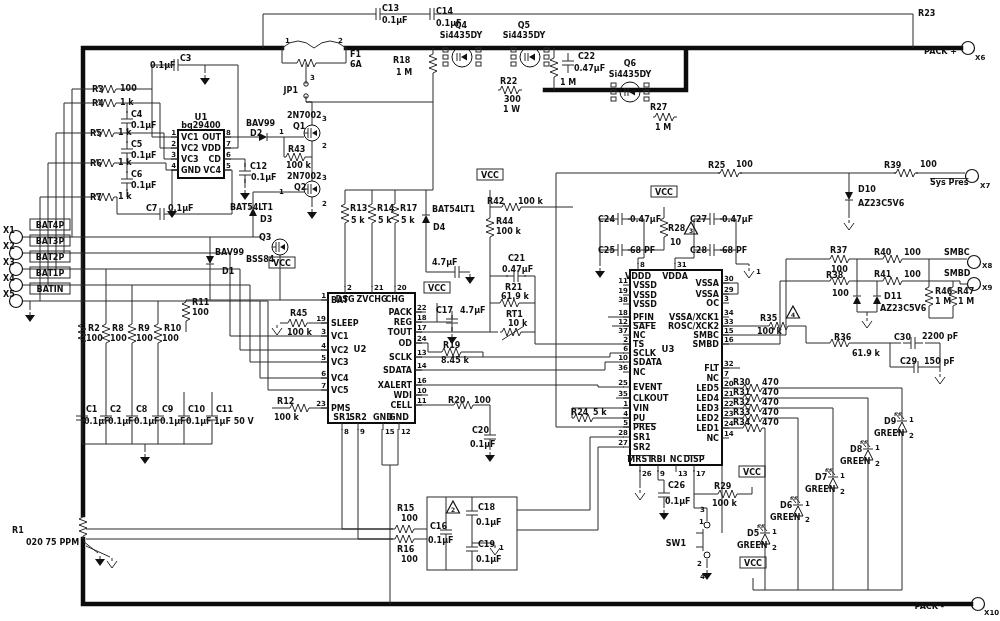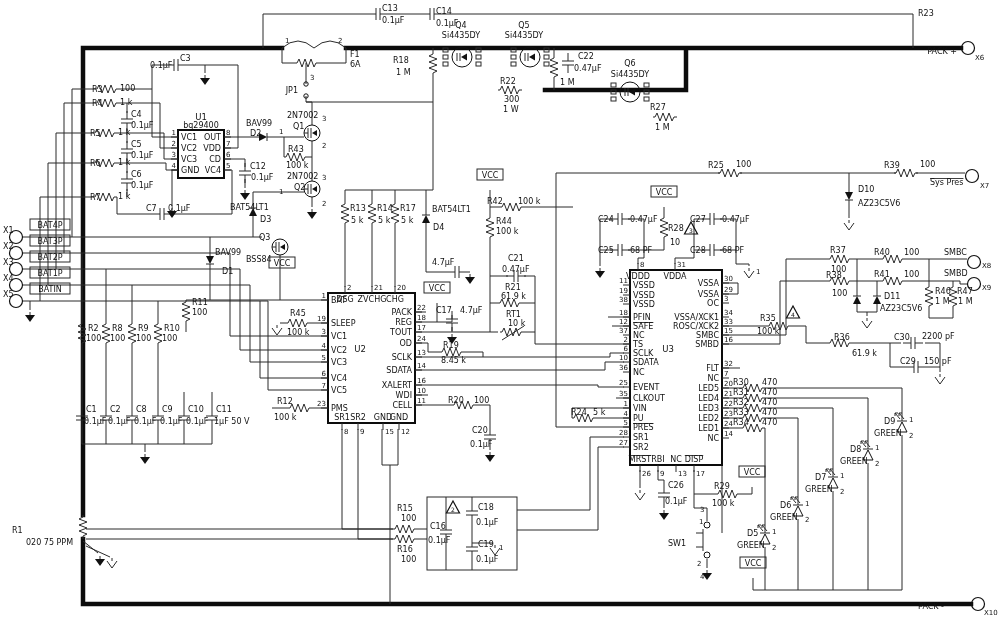--- a/index.html
+++ b/index.html
@@ -1,16 +1,16 @@
 <!DOCTYPE html>
 <html><head>
 <meta charset="utf-8">
 <style>
   html,body{margin:0;padding:0;background:#ffffff;}
-  #stage{width:1000px;height:621px;position:relative;background:#fff;}
+  #stage{width:1000px;height:621px;position:relative;background:#fff;font-weight:bold;}
   svg{font-family:"DejaVu Sans", sans-serif;}
   svg text{fill:#111;}
   .wire{stroke:#2a2a2a;stroke-width:1;fill:none;}
   .thick{stroke:#0c0c0c;stroke-width:4.5;fill:none;stroke-linecap:square;}
   .icbox{stroke:#0c0c0c;stroke-width:2;fill:none;}
   .thinbox{stroke:#2a2a2a;stroke-width:1;fill:none;}
 </style>
 </head>
 <body>
 

